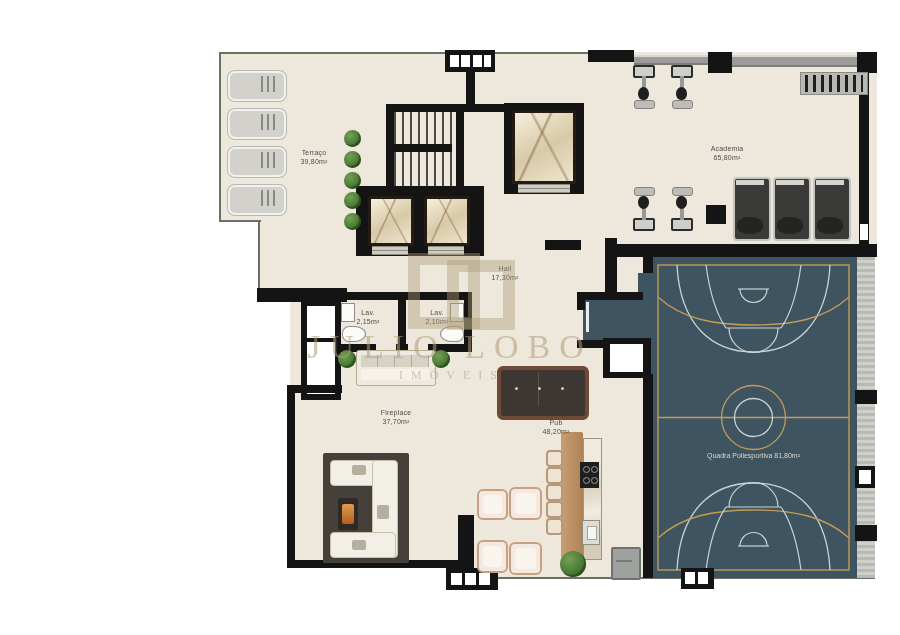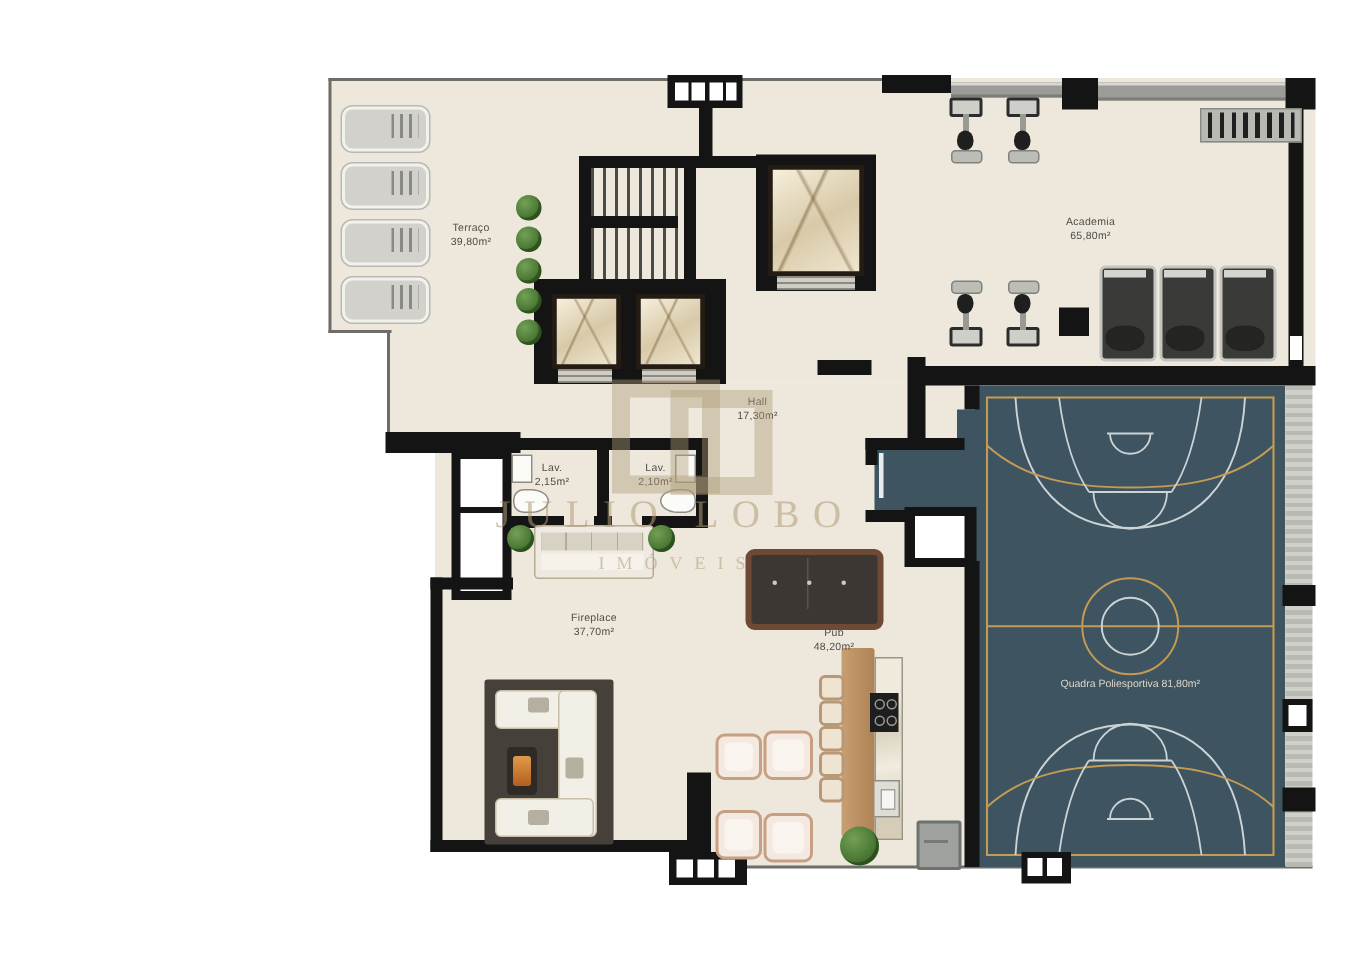--- a/index.html
+++ b/index.html
@@ -319,16 +319,16 @@
     <span>Fireplace</span><br>
     <span>37,70m²</span>
   </div>
   <div class="label" style="left:556px;top:418px;">
     <span>Pub</span><br>
     <span>48,20m²</span>
   </div>
 
   <div class="wm-sq" style="left:408px;top:253px;width:48px;height:52px;"></div>
   <div class="wm-sq" style="left:447px;top:260px;width:44px;height:46px;"></div>
-  <div class="wm" style="left:450px;top:328px;transform:translateX(-50%);font-family:'Liberation Serif',serif;font-size:26px;letter-spacing:9px;white-space:nowrap;">JULIO LOBO</div>
+  <div class="wm" style="left:450px;top:328px;transform:translateX(-50%);font-family:'Liberation Serif',serif;font-size:34px;letter-spacing:9px;white-space:nowrap;">JULIO LOBO</div>
   <div class="wm" style="left:452px;top:368px;transform:translateX(-50%);font-family:'Liberation Serif',serif;font-size:12px;letter-spacing:8px;white-space:nowrap;">IMÓVEIS</div>
 
 </div>
 
 </body></html>

